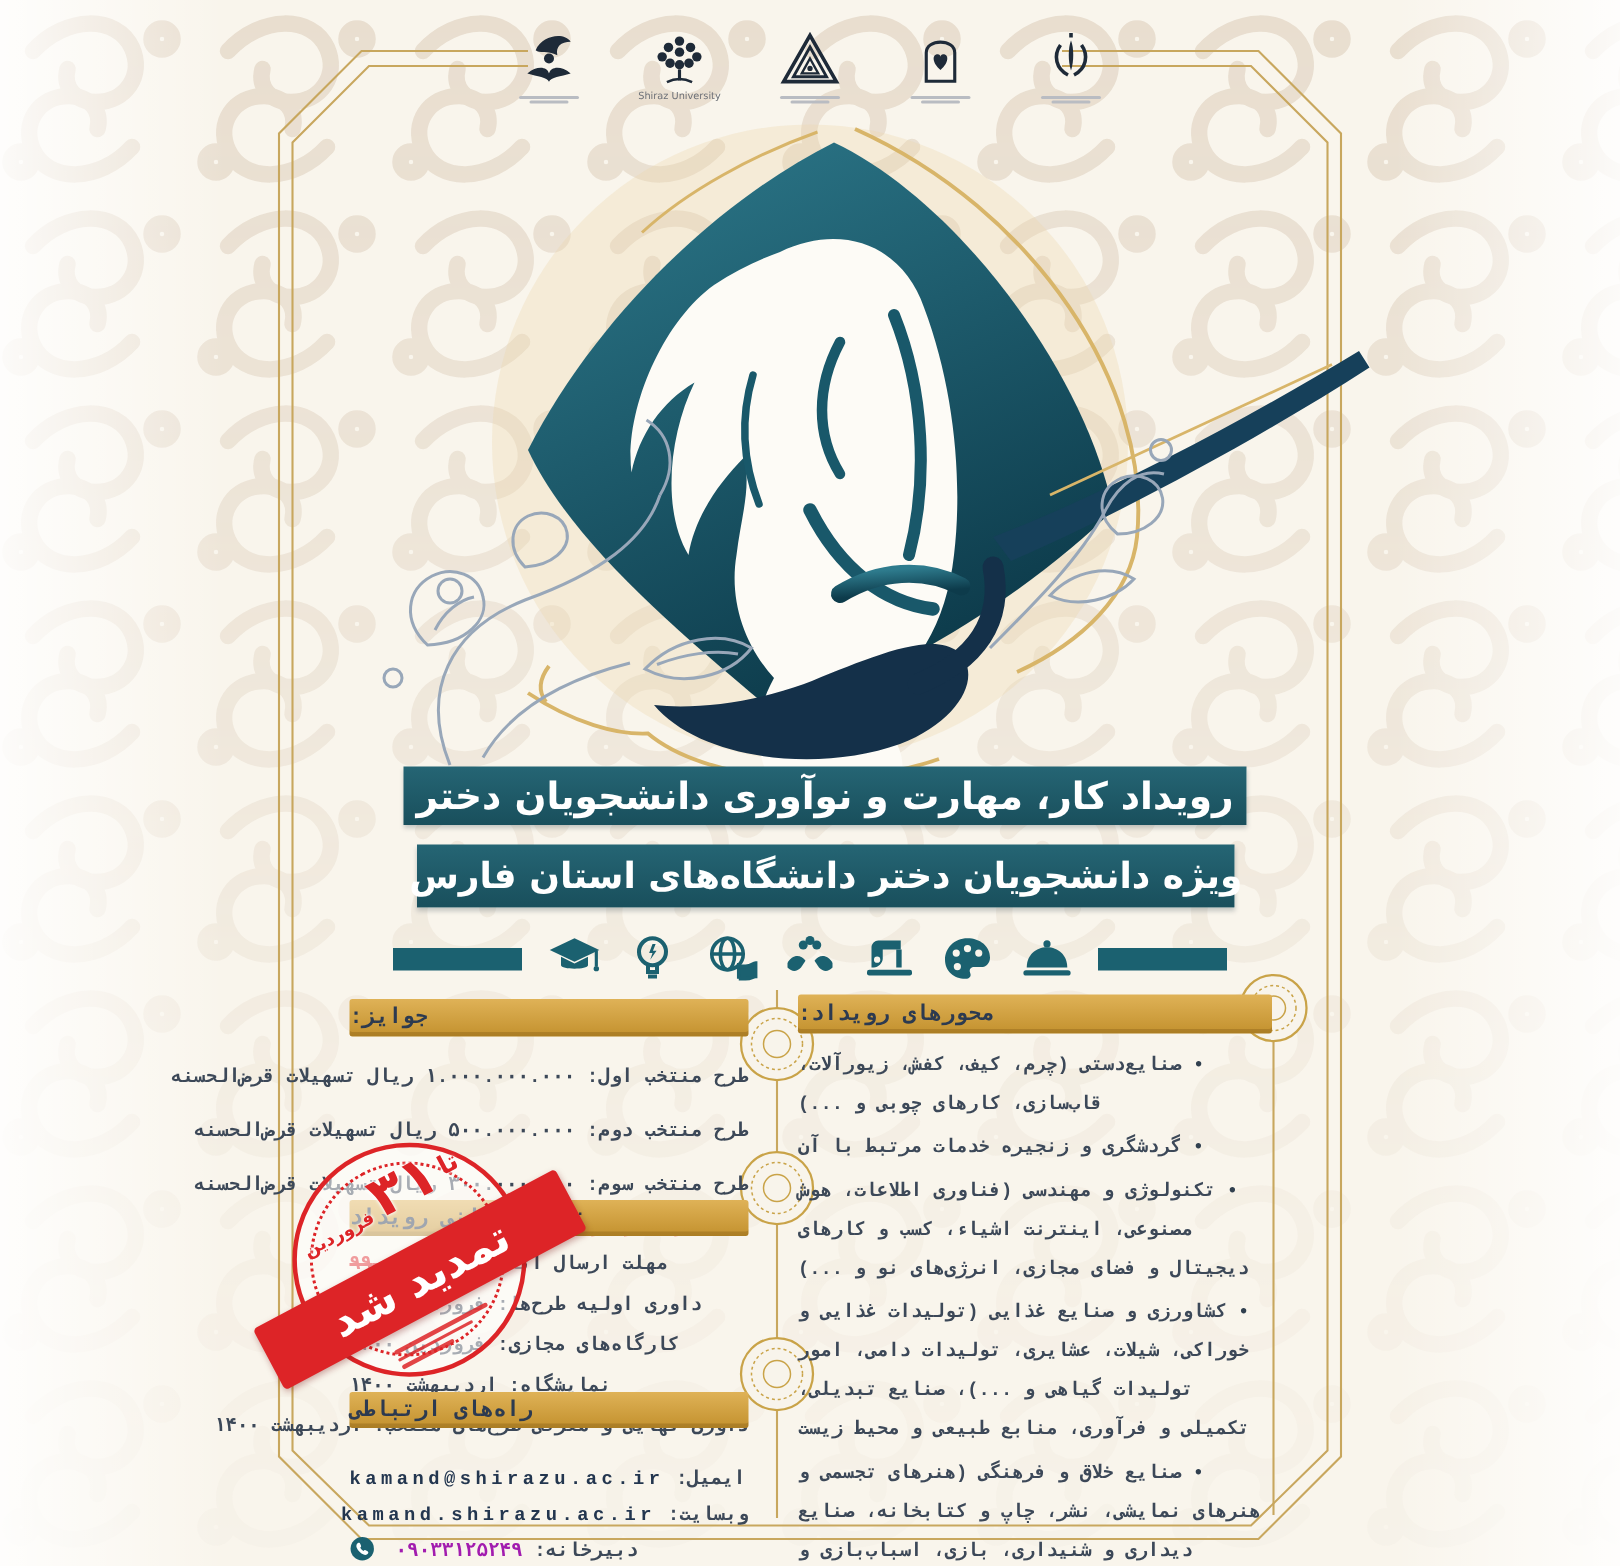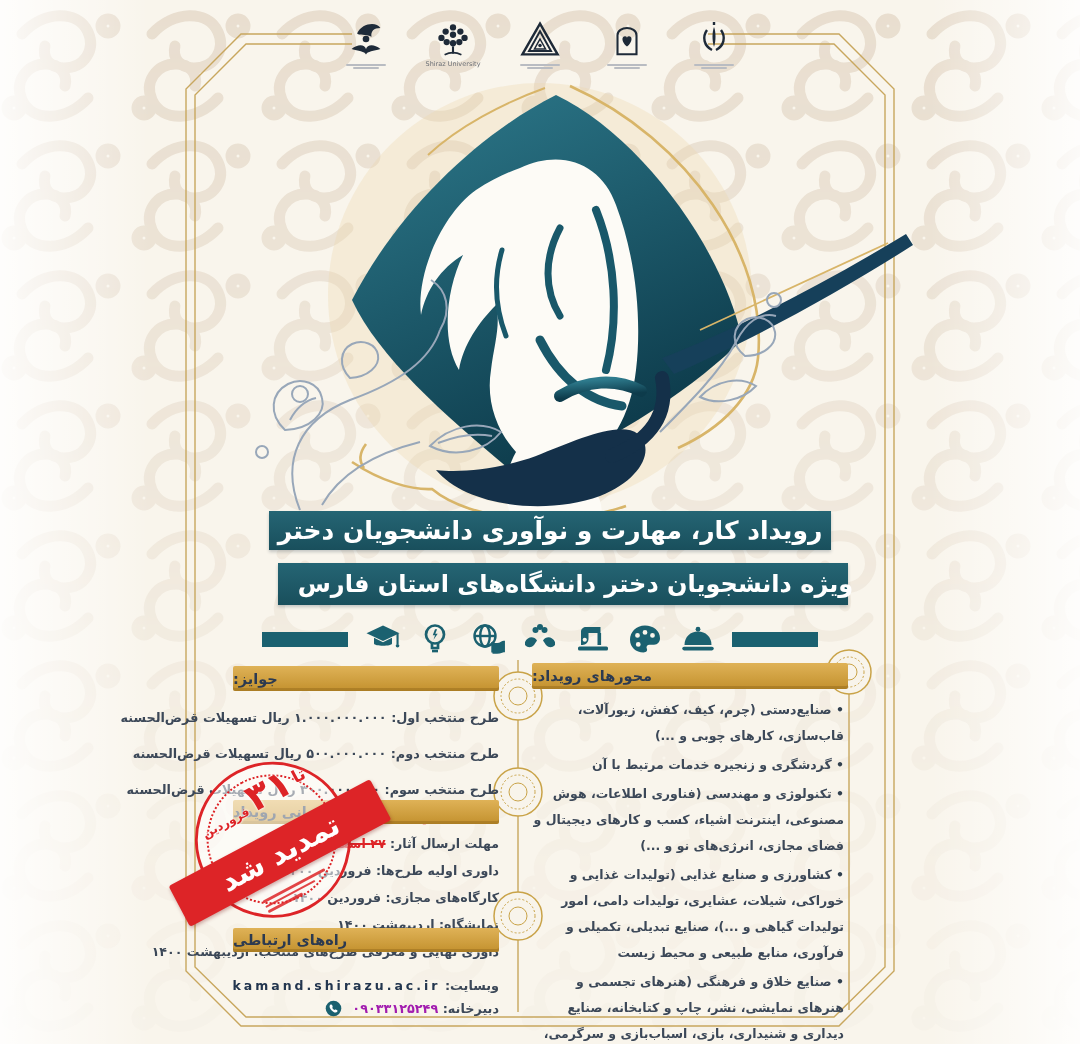--- a/index.html
+++ b/index.html
@@ -22,35 +22,35 @@
   .logo{width:72px;display:flex;flex-direction:column;align-items:center;}
   .logo .cap{font-size:6.5px;color:#6b6f76;margin-top:2px;text-align:center;line-height:1.2;}
   .cap-lines{margin-top:3px;width:44px;}
   .cap-lines i{display:block;height:2px;background:#b9bcc2;margin:1.5px auto;width:90%;border-radius:1px;}
   .cap-lines i:last-child{width:60%;}
   
   .banner{position:absolute;background:linear-gradient(#256574,#194f5c);
     color:#ffffff;font-weight:bold;display:flex;align-items:center;justify-content:center;
     white-space:nowrap;box-shadow:0 2px 3px rgba(40,60,70,.25);}
   .banner1{left:269px;top:511px;width:562px;height:39px;font-size:25px;}
-  .banner2{left:278px;top:563px;width:545px;height:42px;font-size:24px;padding-left:25px;}
+  .banner2{left:278px;top:563px;width:545px;height:42px;font-size:24px;}
   
   .icon-strip{position:absolute;left:262px;top:620px;width:556px;height:38px;
     display:flex;align-items:center;justify-content:space-between;}
   .strip-bar{height:15px;width:86px;background:#1b6170;}
   .cat-icon{width:36px;height:36px;flex:0 0 auto;}
   .cat-icon svg{width:100%;height:100%;}
   
   .gold-bar{background:linear-gradient(#dfb257,#c3912e);
     box-shadow:inset 0 -3px 0 rgba(110,75,10,.28);
     color:#2c3a50;font-weight:bold;font-size:14.5px;
     display:flex;align-items:center;justify-content:flex-end;
     padding:0 10px 0 0;border-radius:2px;direction:rtl;}
   
-  .col{direction:rtl;text-align:right;color:#3c4858;font-weight:bold;}
+  .col{direction:rtl;text-align:left;color:#3c4858;font-weight:bold;font-family:Liberation Mono, monospace;}
   .topics{left:532px;top:663px;width:316px;}
   .topics .gold-bar{height:26px;margin-bottom:8px;}
   .topics ul{list-style:none;margin:0;padding:0 4px 0 0;font-size:12.5px;line-height:26px;}
   .topics li{margin:0 0 3px 0;}
   .topics li::before{content:"• ";color:#31404f;}
   .prizes{left:233px;top:666px;width:266px;}
   .prizes .gold-bar{height:25px;margin-bottom:9px;}
   .line{font-size:12.8px;line-height:36px;white-space:nowrap;}
   .num{direction:ltr;unicode-bidi:embed;}
   .prize-note-row{display:flex;align-items:center;margin-top:2px;}
@@ -379,20 +379,24 @@
       <span>نمایشگاه:</span> <span>اردیبهشت ۱۴۰۰</span>
     </div>
     <div class="line">
       <span>داوری نهایی و معرفی طرح‌های منتخب:</span> <span>اردیبهشت ۱۴۰۰</span>
     </div>
   </div>
 
   <div class="abs col contact">
     <div class="gold-bar">راه‌های ارتباطی</div>
     <div class="line">
+      <span>ایمیل:</span>
+      <span class="latin">kamand@shirazu.ac.ir</span>
+    </div>
+    <div class="line">
       <span>وبسایت:</span>
       <span class="latin">kamand.shirazu.ac.ir</span>
     </div>
     <div class="line">
       <span>دبیرخانه:</span>
       <span class="phone-digits">۰۹۰۳۳۱۲۵۲۴۹</span>
       <span class="phone-ic">
         <svg viewBox="0 0 24 24">
             <circle cx="12" cy="12" r="11" fill="#1b6170"></circle>
             <path d="M8,6.5 C9,6 9.8,6.5 10.2,7.5 L10.8,9 C11.1,9.8 10.8,10.4 10.2,10.9 C10.8,12.5 11.7,13.4 13.2,14 C13.7,13.4 14.3,13.1 15.1,13.4 L16.6,14 C17.6,14.4 18,15.3 17.5,16.2 C16.7,17.7 15,18.2 13.3,17.5 C10.5,16.3 8,13.8 6.8,11 C6.1,9.3 6.5,7.3 8,6.5 Z" fill="#ffffff"></path>

